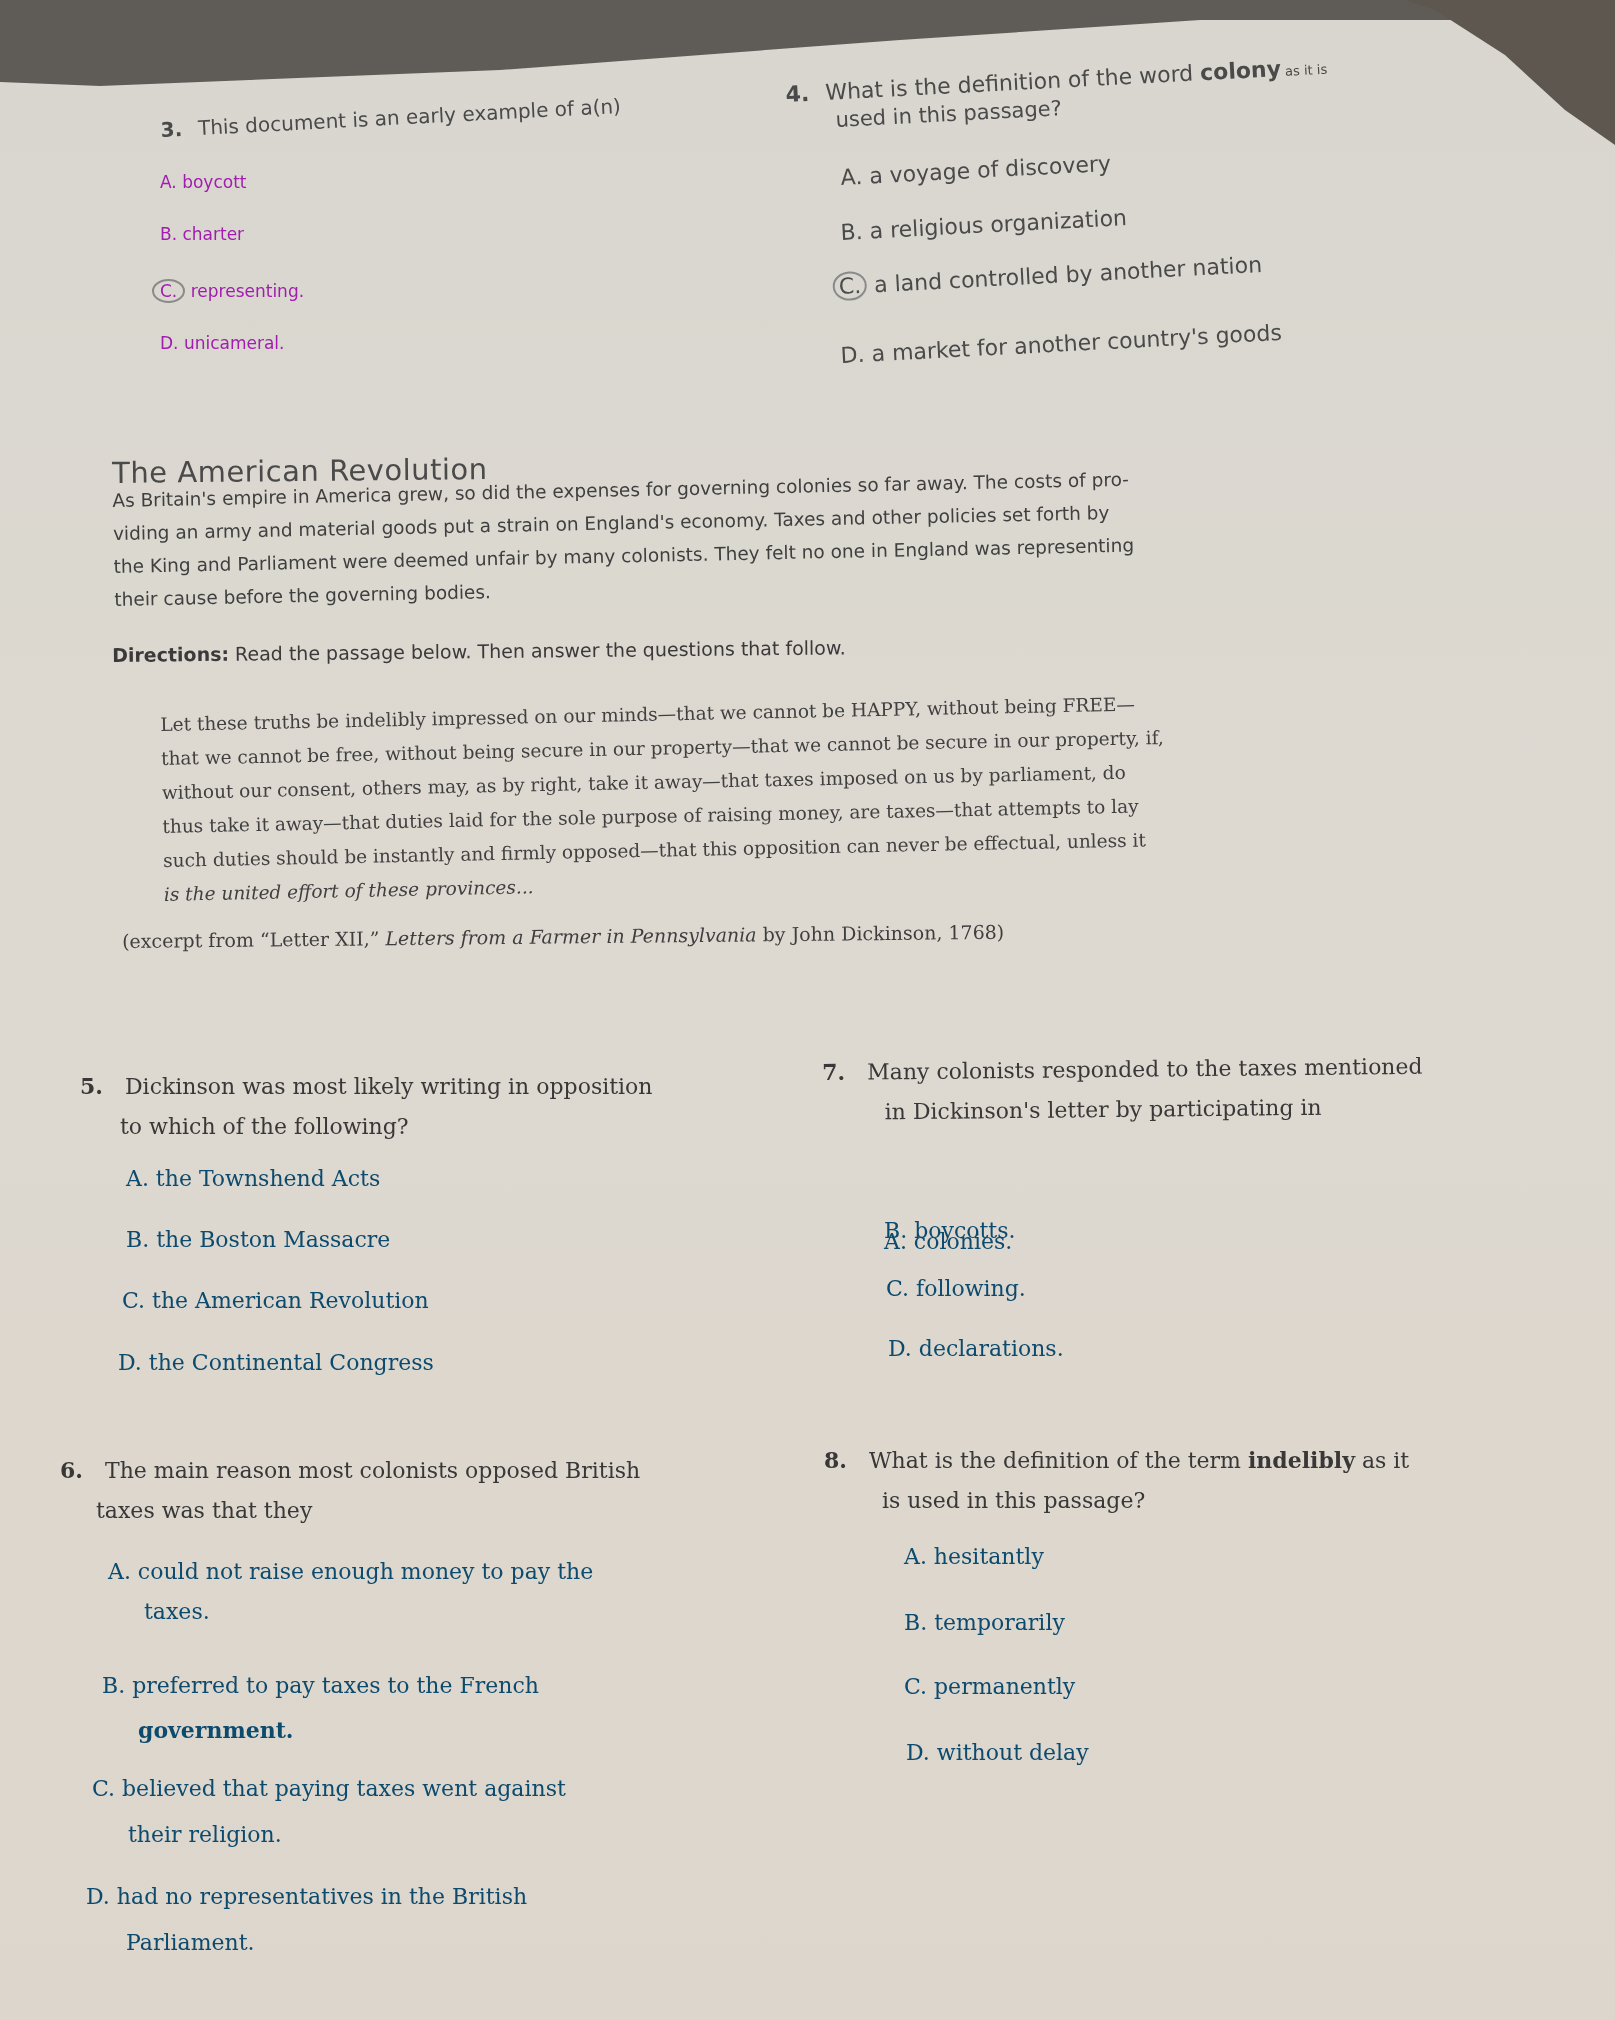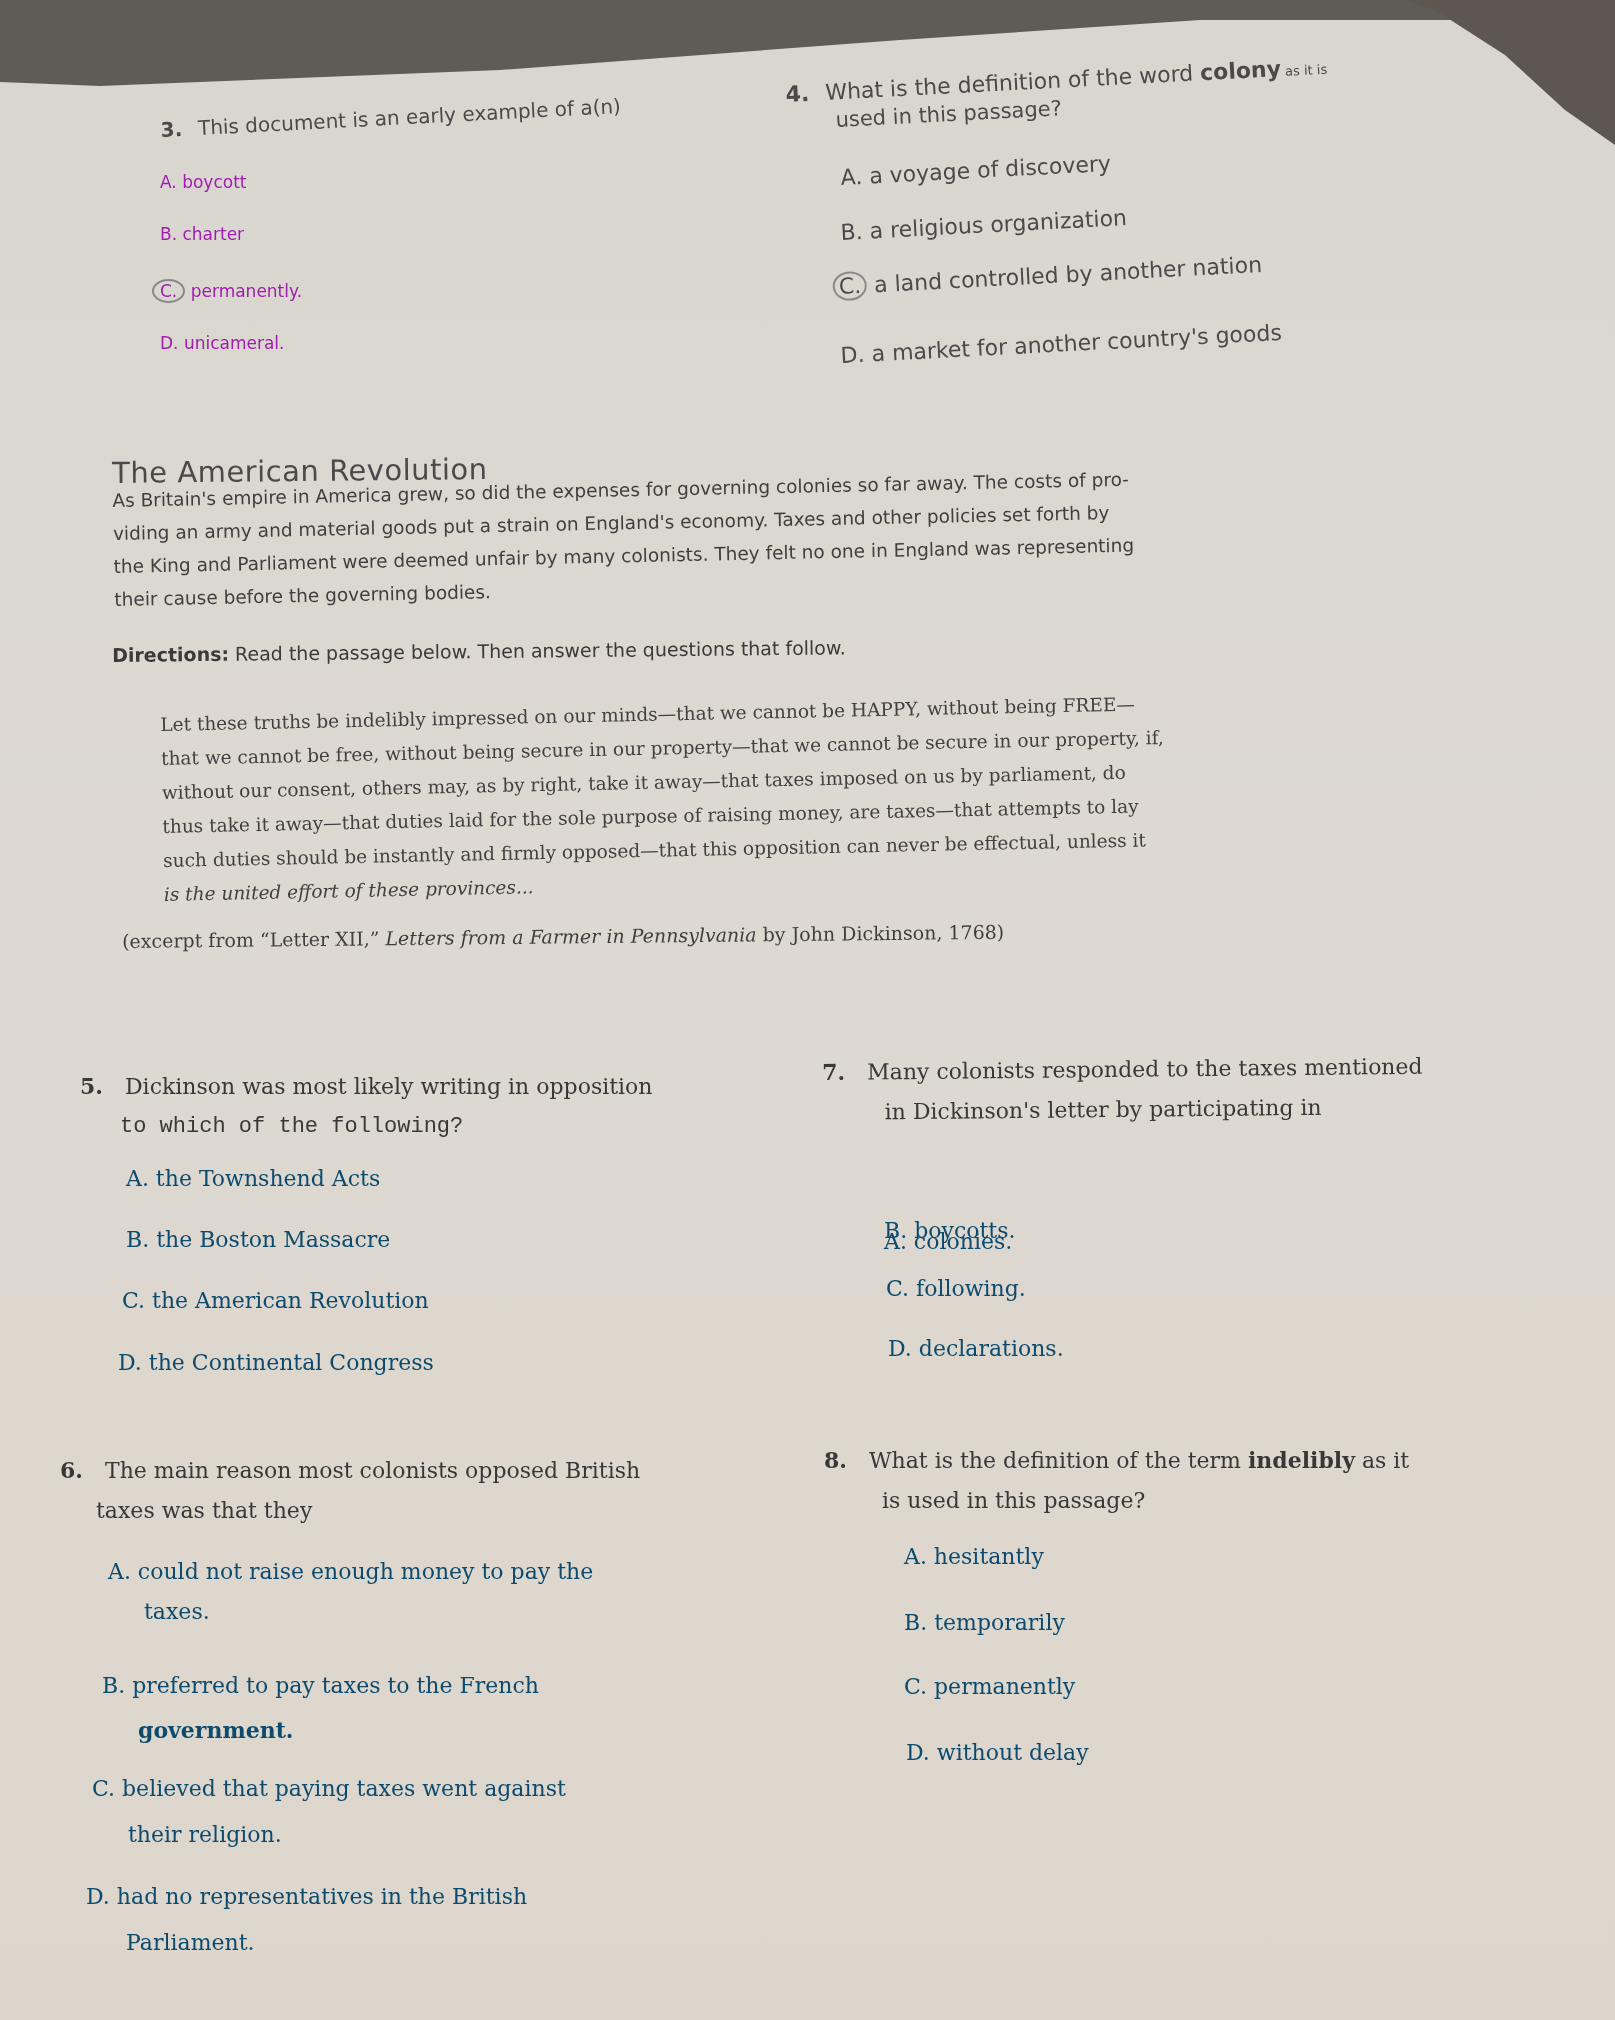--- a/index.html
+++ b/index.html
@@ -54,21 +54,21 @@
 <div class="shadow-top"></div>
 <div class="shadow-right"></div>
 
 <div class="abs q rot-a" style="left:160px; top:118px;">
   <span style="font-weight:bold;margin-right:16px;">3.</span><span>This document is an early example of a(n)</span>
 </div>
 <div class="abs q q-small" style="left:160px; top:172px;">A. boycott</div>
 <div class="abs q q-small" style="left:160px; top:224px;">B. charter</div>
 <div class="abs q q-small" style="left:160px; top:279px;">
   <span class="circled">C.</span>
-  <span>permanently.</span>
+  <span>representing.</span>
 </div>
 <div class="abs q q-small" style="left:160px; top:333px;">D. unicameral.</div>
 
 <div class="abs q rot-a" style="left:785px; top:82px; font-size:22px;">
   <span style="font-weight:bold;margin-right:16px;">4.</span><span>What is the definition of the word </span><span class="bold-term">colony</span><span style="font-size:13px;"> as it is</span>
 </div>
 <div class="abs q rot-a" style="left:835px; top:108px; font-size:21px;">used in this passage?</div>
 <div class="abs q rot-a" style="left:840px; top:165px; font-size:22px;">A. a voyage of discovery</div>
 <div class="abs q rot-a" style="left:840px; top:220px; font-size:22px;">B. a religious organization</div>
 <div class="abs q rot-a" style="left:840px; top:272px; font-size:22px;">
@@ -97,21 +97,21 @@
   <div>such duties should be instantly and firmly opposed—that this opposition can never be effectual, unless it</div>
   <div style="font-style:italic;">is the united effort of these provinces...</div>
 </div>
 
 <div class="abs cite rot-d" style="left:122px; top:930px;">
   <span>(excerpt from “Letter XII,” </span><i>Letters from a Farmer in Pennsylvania</i><span> by John Dickinson, 1768)</span>
 </div>
 
 <div class="abs qtext" style="left:80px; top:1066px;">
   <div><span class="num">5.</span><span>Dickinson was most likely writing in opposition</span></div>
-  <div style="padding-left:40px;font-family:Liberation Mono, monospace;">to which of the following?</div>
+  <div style="padding-left:40px;">to which of the following?</div>
 </div>
 <div class="abs qopt" style="left:126px; top:1166px;">A. the Townshend Acts</div>
 <div class="abs qopt" style="left:126px; top:1227px;">B. the Boston Massacre</div>
 <div class="abs qopt" style="left:122px; top:1288px;">C. the American Revolution</div>
 <div class="abs qopt" style="left:118px; top:1350px;">D. the Continental Congress</div>
 
 <div class="abs qtext rot-d" style="left:822px; top:1052px;">
   <div><span class="num">7.</span><span>Many colonists responded to the taxes mentioned</span></div>
   <div style="padding-left:62px;">in Dickinson's letter by participating in</div>
 </div>

